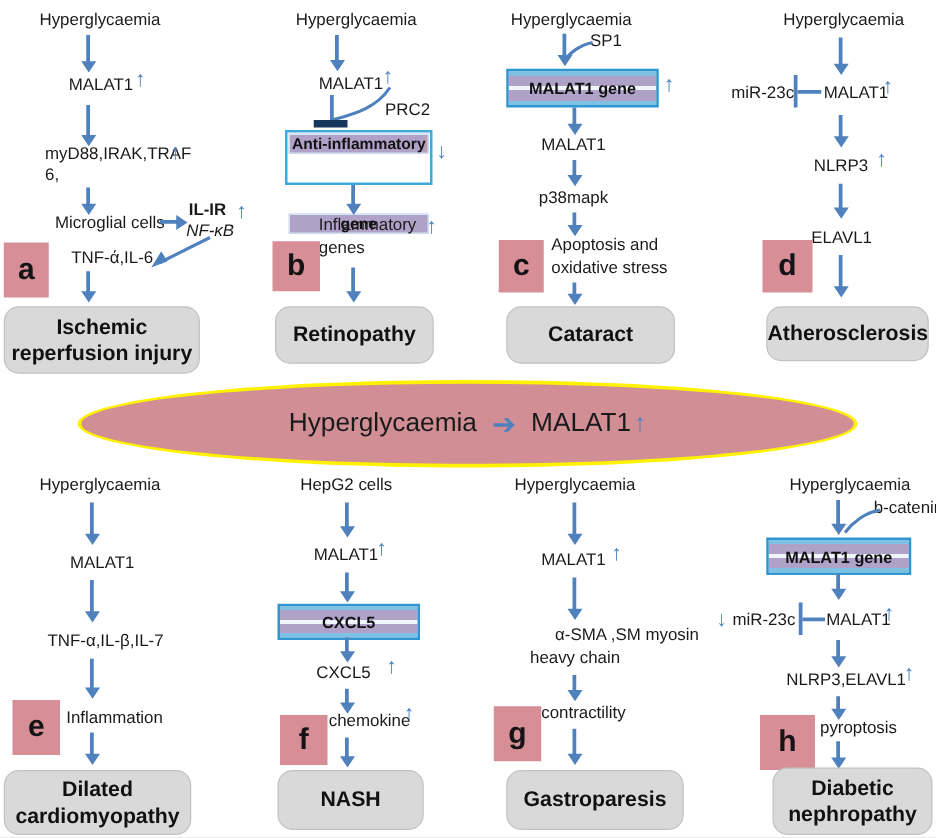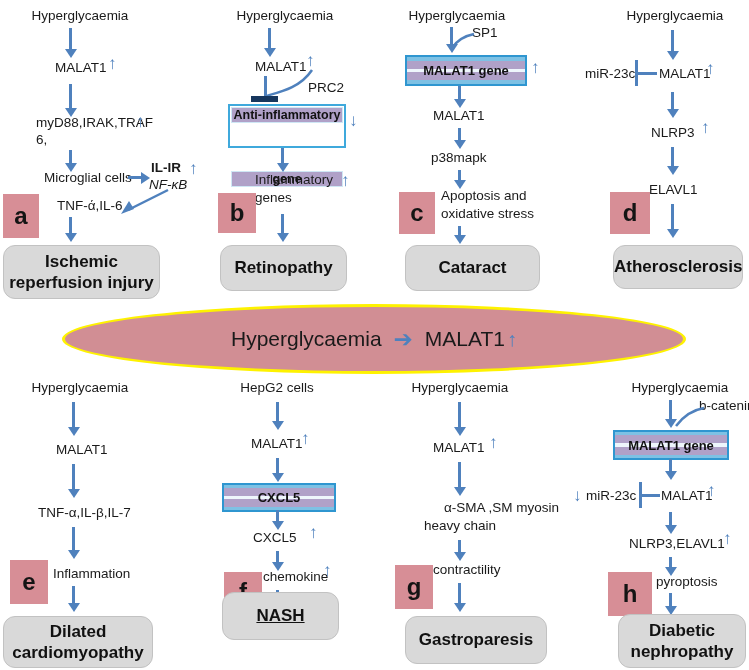--- a/index.html
+++ b/index.html
@@ -175,21 +175,21 @@
     <div class="ad" style="left:276px;top:458px;height:16px;"></div>
     <div class="genebox" style="left:222px;top:483px;width:110px;height:25px;">CXCL5</div>
     <div class="ad" style="left:276px;top:510px;height:12px;"></div>
     <div class="t" style="left:253px;top:530px;">CXCL5</div>
     <span class="up" style="left:309px;top:524px;">↑</span>
     <div class="ad" style="left:276px;top:551px;height:12px;"></div>
     <div class="t" style="left:263px;top:569px;">chemokine</div>
     <span class="up" style="left:323px;top:562px;">↑</span>
     <div class="letter" style="left:224px;top:572px;width:38px;height:40px;">f</div>
     <div class="ad" style="left:276px;top:590px;height:16px;"></div>
-    <div class="disease" style="left:222px;top:592px;width:115px;height:46px;text-decoration:underline;">
+    <div class="disease" style="left:222px;top:616px;width:115px;height:46px;">
       <div>NASH</div>
     </div>
   </div>
 
   <div>
     <div class="t ctr" style="left:405px;top:380px;width:110px;">Hyperglycaemia</div>
     <div class="ad" style="left:458px;top:402px;height:26px;"></div>
     <div class="t" style="left:433px;top:440px;">MALAT1</div>
     <span class="up" style="left:489px;top:434px;">↑</span>
     <div class="ad" style="left:458px;top:462px;height:26px;"></div>

